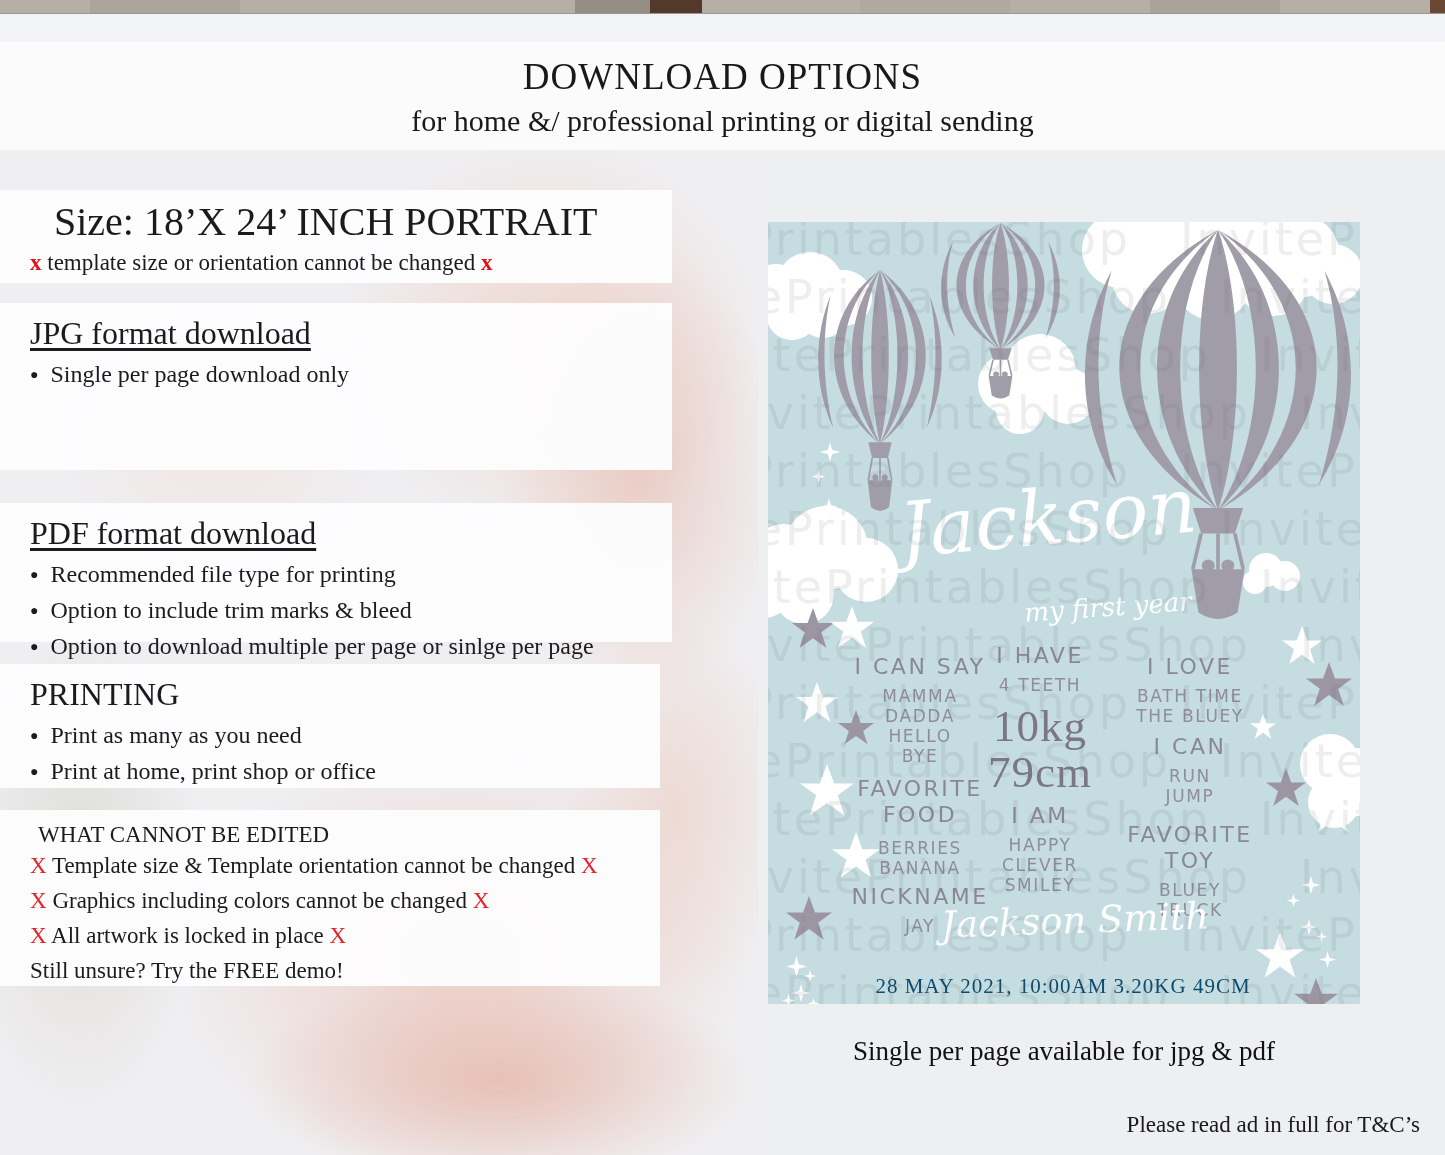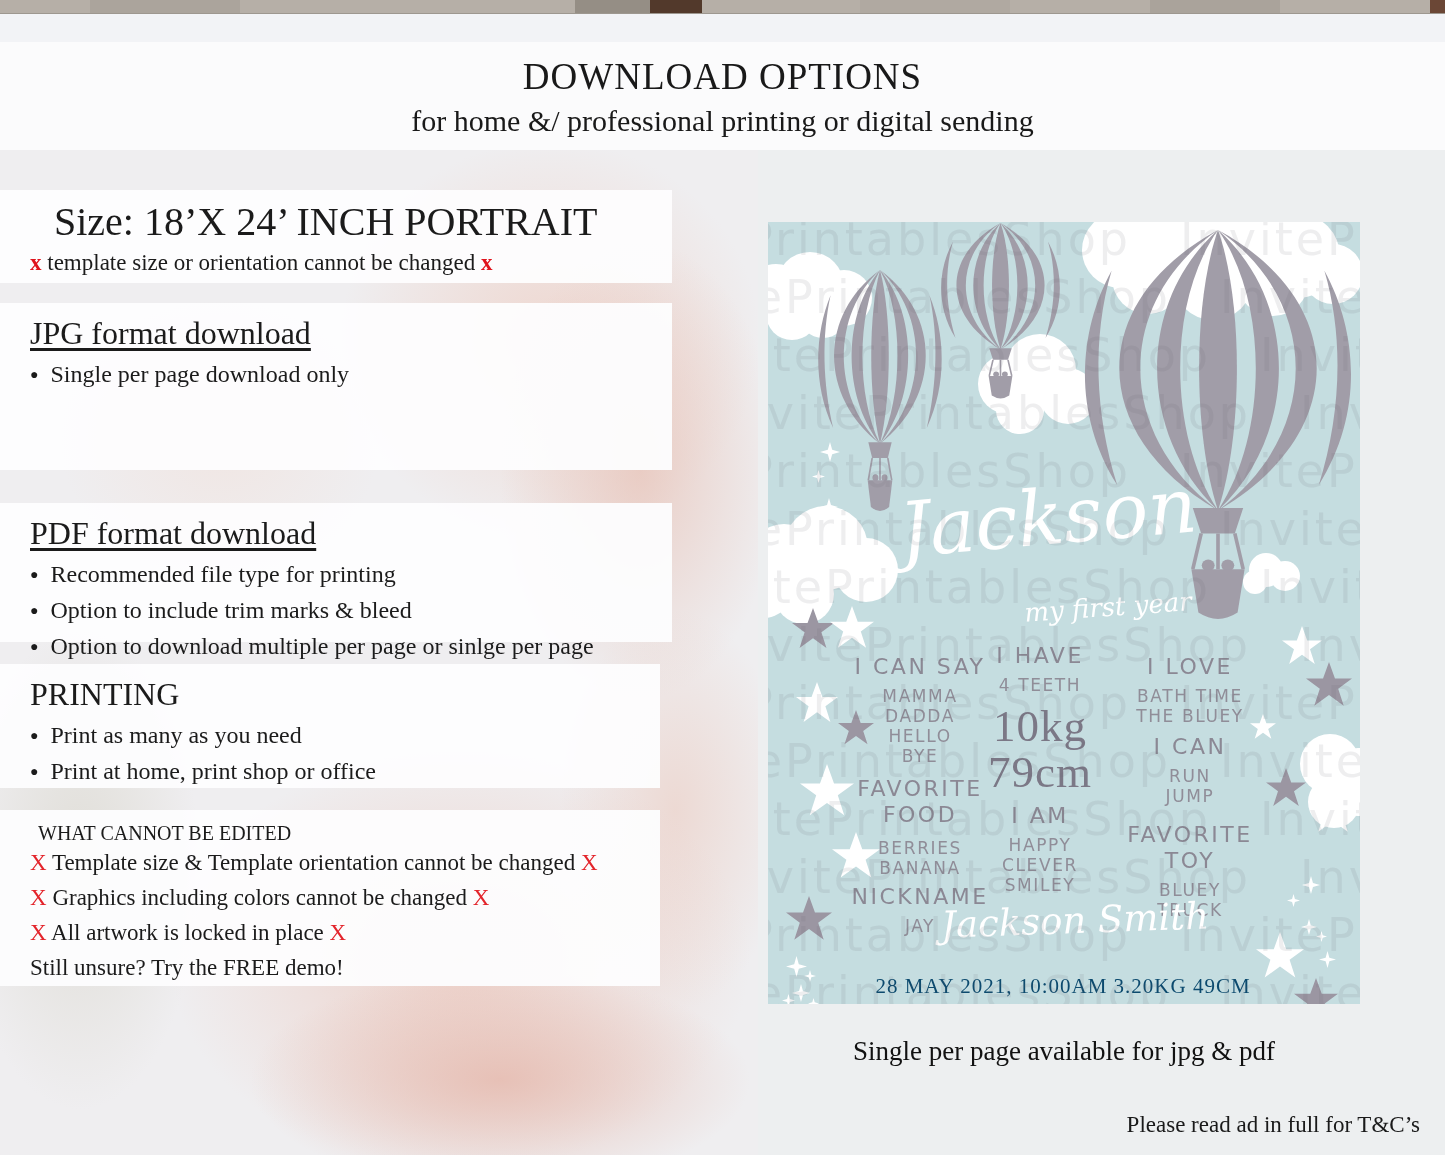--- a/index.html
+++ b/index.html
@@ -29,21 +29,21 @@
   #bar-pdf{left:0;top:353px;width:672px;height:139px}
   #bar-printing{left:0;top:514px;width:660px;height:124px}
   #bar-edit{left:0;top:660px;width:660px;height:176px}
   .bar h3{font-size:32px;margin:0;padding:12px 0 0 30px;font-weight:normal}
   .u{text-decoration:underline;text-underline-offset:4px}
   .bar ul{list-style:none;margin:6px 0 0 0;padding:0 0 0 30px;font-size:24px}
   .bar li{padding-left:27px;text-indent:-27px;line-height:33px;max-width:615px}
   .bar li::before{content:"\25CF";font-size:14px;margin-right:12px;position:relative;top:-3px}
   .edit-line{font-size:23px;line-height:35px;padding-left:30px}
   .redx{color:#e3242b}
-  #bar-edit h3{padding-left:38px;font-size:20px}
+  #bar-edit h3{padding-left:38px;font-size:23px}
 
   
   .poster{position:absolute;left:768px;top:72px;width:592px;height:782px;background:#c5dde0;overflow:hidden}
   .poster svg.art{position:absolute;left:0;top:0;z-index:1}
   .pname{position:absolute;left:100px;top:258px;width:360px;text-align:center;
          font:italic 76px/1 "DejaVu Serif",serif;color:#fff;transform:rotate(-5deg);z-index:3}
   .ptag{position:absolute;left:228px;top:372px;width:224px;text-align:center;
         font:italic 26px/1 "DejaVu Serif",serif;color:#fff;transform:rotate(-4deg);z-index:3}
   .psig{position:absolute;left:152px;top:680px;width:310px;text-align:center;
         font:italic 37px/1 "DejaVu Serif",serif;color:#fff;transform:rotate(-2deg);z-index:3}

